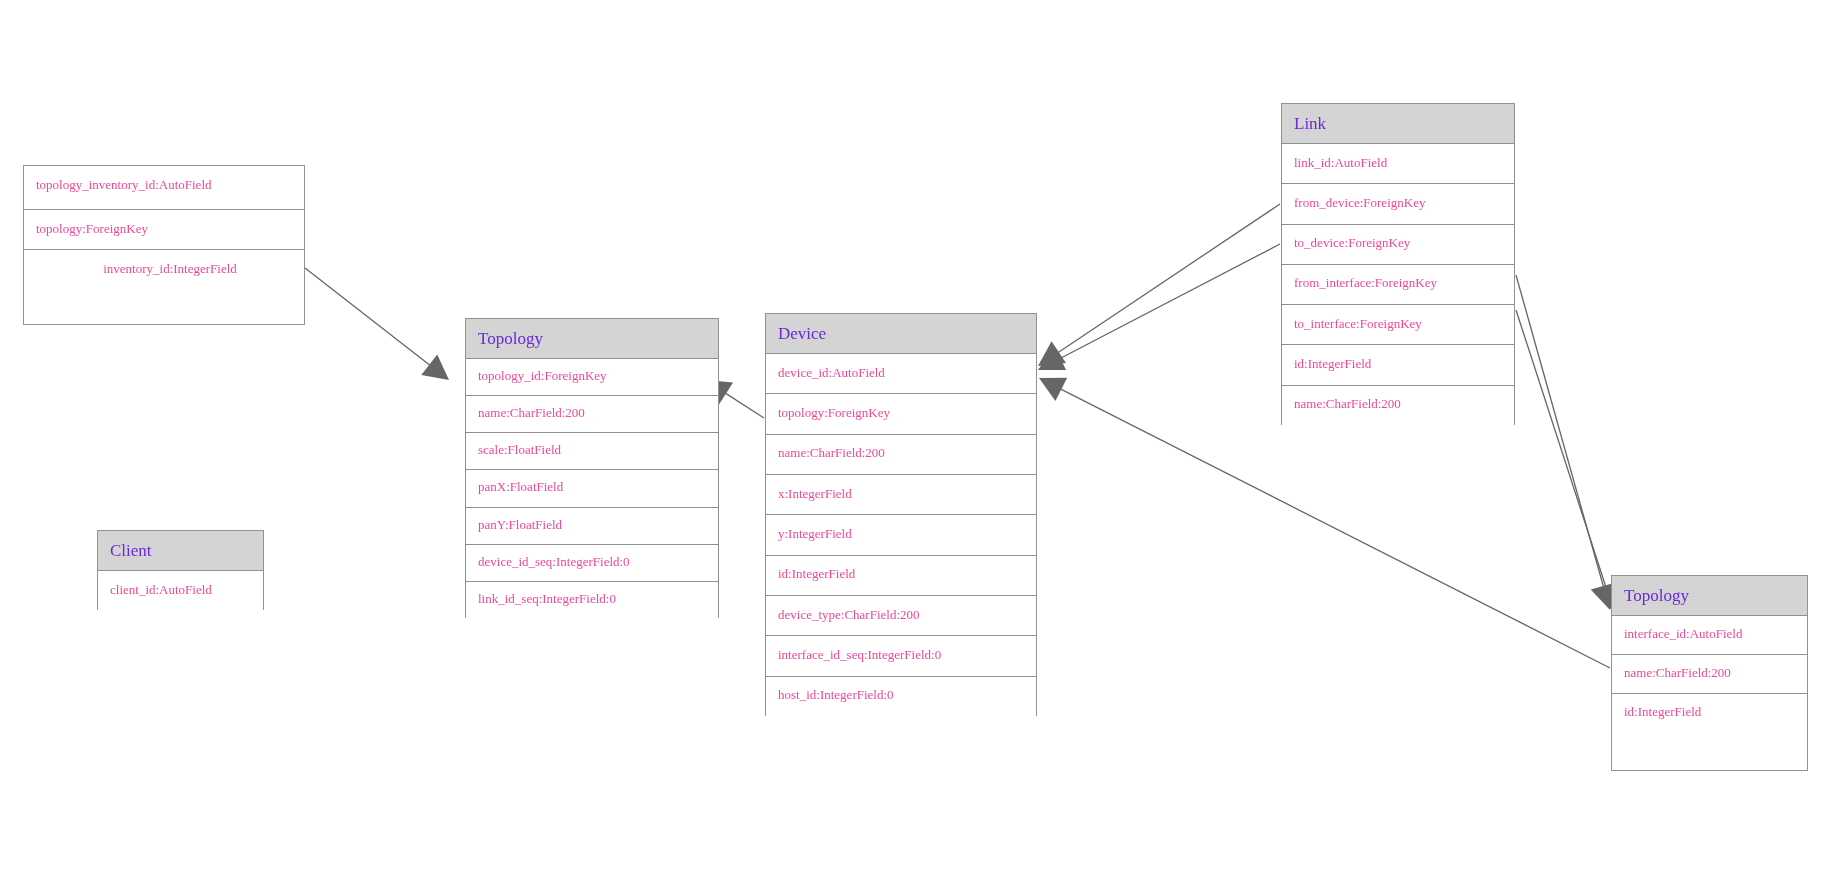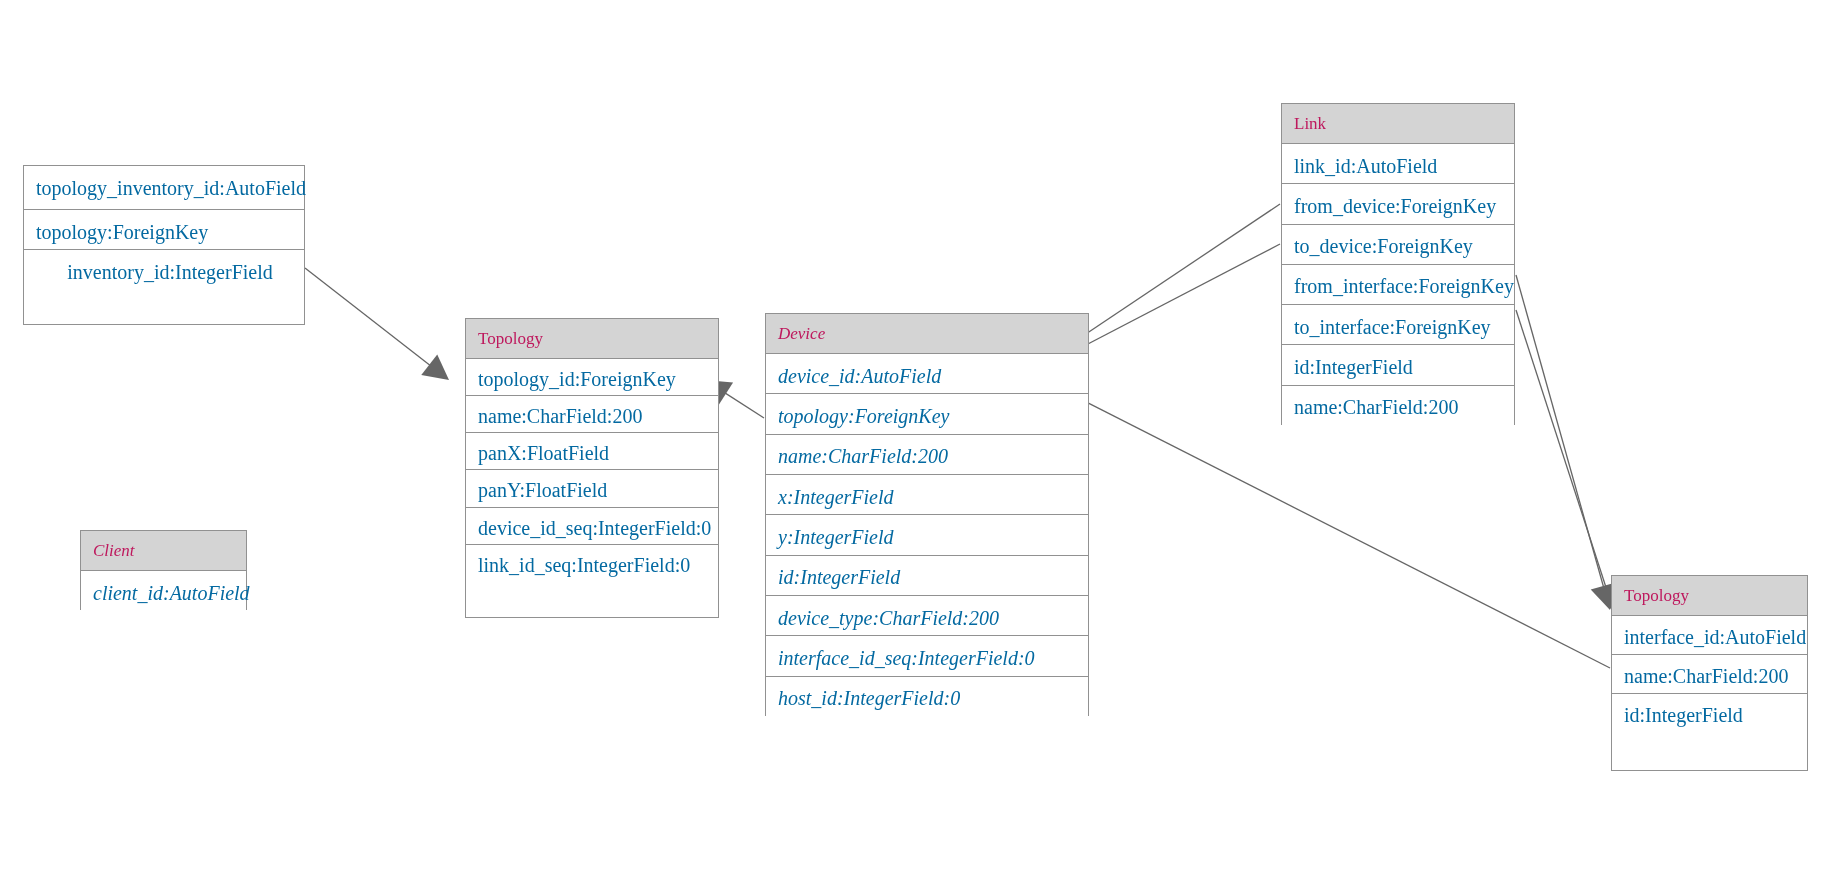--- a/index.html
+++ b/index.html
@@ -28,32 +28,32 @@
     position: absolute;
     box-sizing: border-box;
     border: 1px solid #919191;
     background: #ffffff;
     z-index: 2;
   }
   .entity-header {
     box-sizing: border-box;
     background: #d4d4d4;
     border-bottom: 1px solid #919191;
-    color: #be185d;
+    color: #6d28d9;
     font-size: 17px;
     line-height: 1;
     padding: 11px 0 11px 12px;
     white-space: nowrap;
   }
   .entity-row {
     box-sizing: border-box;
     background: #ffffff;
     border-bottom: 1px solid #919191;
-    color: #0369a1;
-    font-size: 20px;
+    color: #ec4899;
+    font-size: 13px;
     line-height: 1;
     padding: 11px 0 11px 12px;
     white-space: nowrap;
   }
   .entity-row:last-child {
     border-bottom: none;
   }
 </style>
 </head>
 <body>
@@ -94,30 +94,31 @@
   <div id="entity-layer">
       <div class="entity" style="left: 23px; top: 165px; width: 282px; height: 160px;">
         <div class="entity-row" style="height: 44px; padding-top: 11.5px; padding-bottom: 0px;">topology_inventory_id:AutoField</div>
         <div class="entity-row" style="height: 40px; padding-top: 11.5px; padding-bottom: 0px;">topology:ForeignKey</div>
         <div class="entity-row" style="height: 40px; padding-top: 11.5px; padding-bottom: 0px; text-align: center;">inventory_id:IntegerField</div>
       </div>
       <div class="entity" style="left: 465px; top: 318px; width: 254px; height: 300px;">
         <div class="entity-header">Topology</div>
         <div class="entity-row" style="height: 37.1429px; padding-top: 10.0714px; padding-bottom: 0px;">topology_id:ForeignKey</div>
         <div class="entity-row" style="height: 37.1429px; padding-top: 10.0714px; padding-bottom: 0px;">name:CharField:200</div>
+        <div class="entity-row" style="height: 37.1429px; padding-top: 10.0714px; padding-bottom: 0px;">scale:FloatField</div>
         <div class="entity-row" style="height: 37.1429px; padding-top: 10.0714px; padding-bottom: 0px;">panX:FloatField</div>
         <div class="entity-row" style="height: 37.1429px; padding-top: 10.0714px; padding-bottom: 0px;">panY:FloatField</div>
         <div class="entity-row" style="height: 37.1429px; padding-top: 10.0714px; padding-bottom: 0px;">device_id_seq:IntegerField:0</div>
         <div class="entity-row" style="height: 37.1429px; padding-top: 10.0714px; padding-bottom: 0px;">link_id_seq:IntegerField:0</div>
       </div>
-      <div class="entity" style="left: 80px; top: 530px; width: 167px; height: 80px; font-style: italic;">
+      <div class="entity" style="left: 97px; top: 530px; width: 167px; height: 80px;">
         <div class="entity-header">Client</div>
         <div class="entity-row" style="height: 40px; padding-top: 11.5px; padding-bottom: 0px;">client_id:AutoField</div>
       </div>
-      <div class="entity" style="left: 765px; top: 313px; width: 324px; height: 403px; font-style: italic;">
+      <div class="entity" style="left: 765px; top: 313px; width: 272px; height: 403px;">
         <div class="entity-header">Device</div>
         <div class="entity-row" style="height: 40.3333px; padding-top: 11.6667px; padding-bottom: 0px;">device_id:AutoField</div>
         <div class="entity-row" style="height: 40.3333px; padding-top: 11.6667px; padding-bottom: 0px;">topology:ForeignKey</div>
         <div class="entity-row" style="height: 40.3333px; padding-top: 11.6667px; padding-bottom: 0px;">name:CharField:200</div>
         <div class="entity-row" style="height: 40.3333px; padding-top: 11.6667px; padding-bottom: 0px;">x:IntegerField</div>
         <div class="entity-row" style="height: 40.3333px; padding-top: 11.6667px; padding-bottom: 0px;">y:IntegerField</div>
         <div class="entity-row" style="height: 40.3333px; padding-top: 11.6667px; padding-bottom: 0px;">id:IntegerField</div>
         <div class="entity-row" style="height: 40.3333px; padding-top: 11.6667px; padding-bottom: 0px;">device_type:CharField:200</div>
         <div class="entity-row" style="height: 40.3333px; padding-top: 11.6667px; padding-bottom: 0px;">interface_id_seq:IntegerField:0</div>
         <div class="entity-row" style="height: 40.3333px; padding-top: 11.6667px; padding-bottom: 0px;">host_id:IntegerField:0</div>

